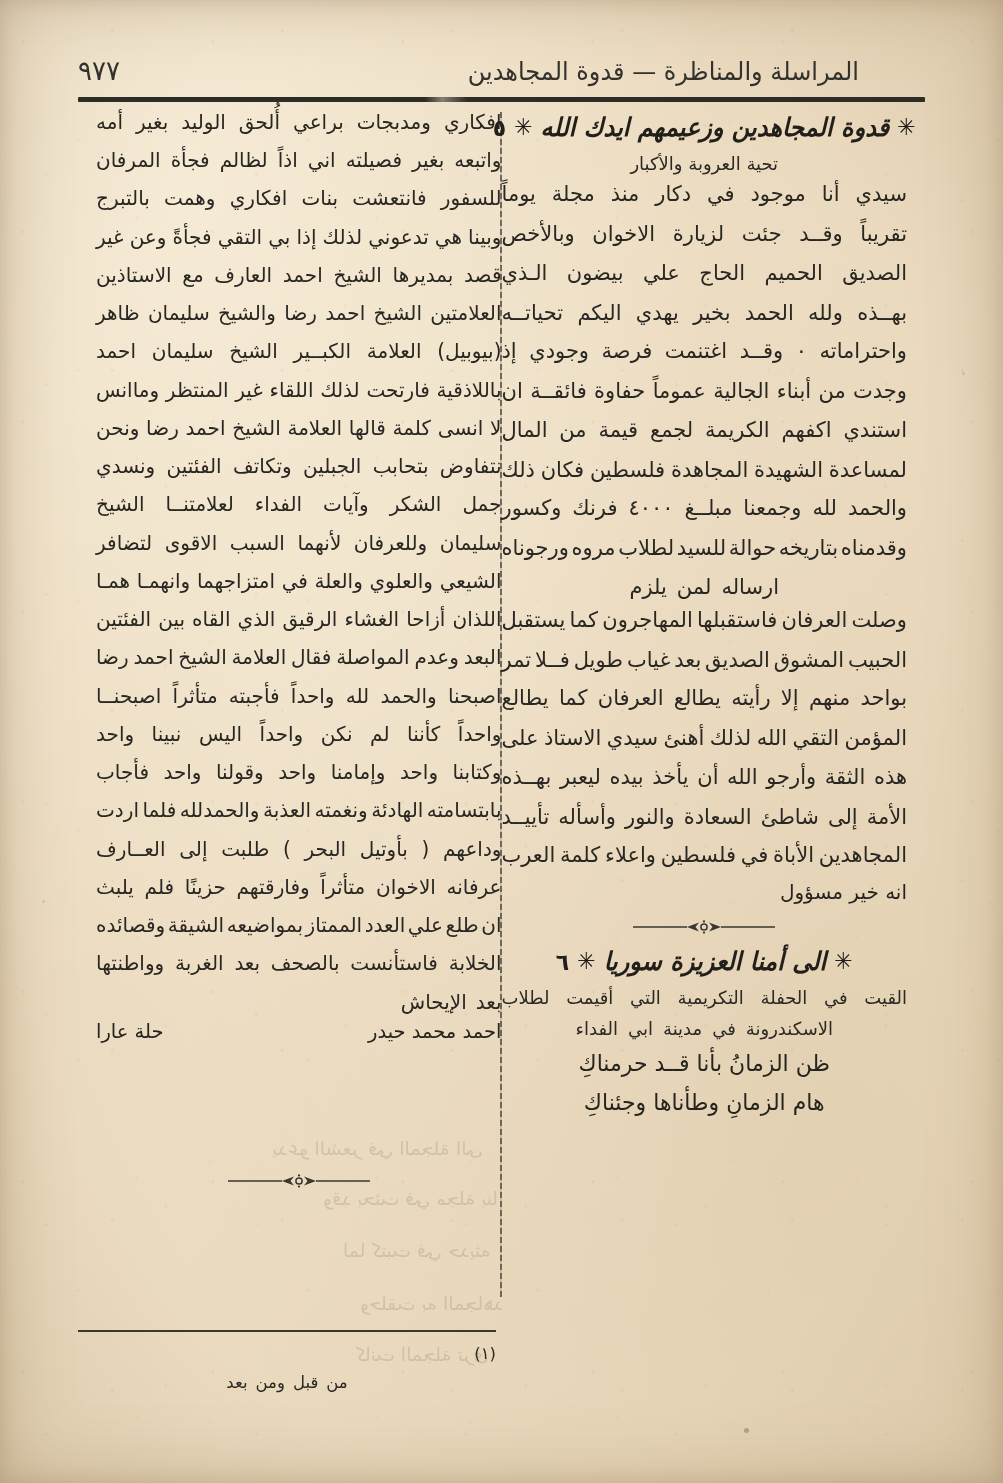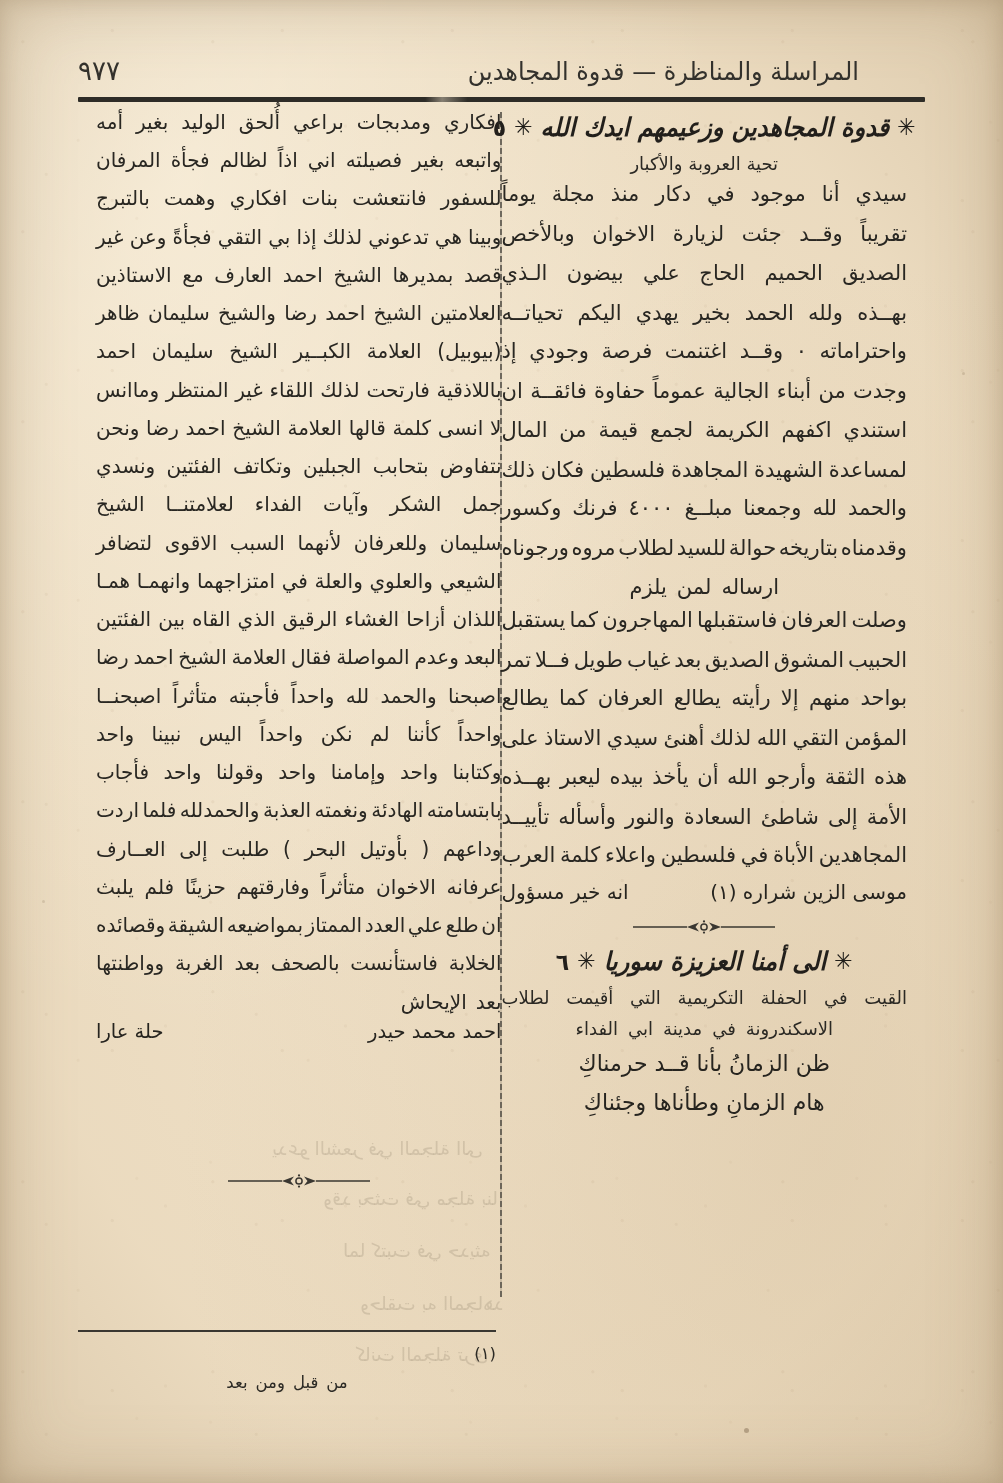--- a/index.html
+++ b/index.html
@@ -445,21 +445,20 @@
                 <span>الأباة</span>
                 <span>في</span>
                 <span>فلسطين</span>
                 <span>واعلاء</span>
                 <span>كلمة</span>
                 <span>العرب</span>
               </div>
           </div>
 
           <div class="sig-row">
-            <span>موسى الزين شراره (١)</span>
             <span>انه خير مسؤول</span>
           </div>
 
           <div class="ornament">
             <svg width="150" height="16" viewBox="0 0 150 16" aria-hidden="true">
               <line x1="4" y1="8" x2="58" y2="8" stroke="#3a3731" stroke-width="1.6"></line>
               <line x1="92" y1="8" x2="146" y2="8" stroke="#3a3731" stroke-width="1.6"></line>
               <path d="M58 8 L70 3.4 L66.5 8 L70 12.6 Z" fill="#3a3731"></path>
               <path d="M92 8 L80 3.4 L83.5 8 L80 12.6 Z" fill="#3a3731"></path>
               <circle cx="75" cy="8" r="3.1" fill="none" stroke="#3a3731" stroke-width="1.5"></circle>

